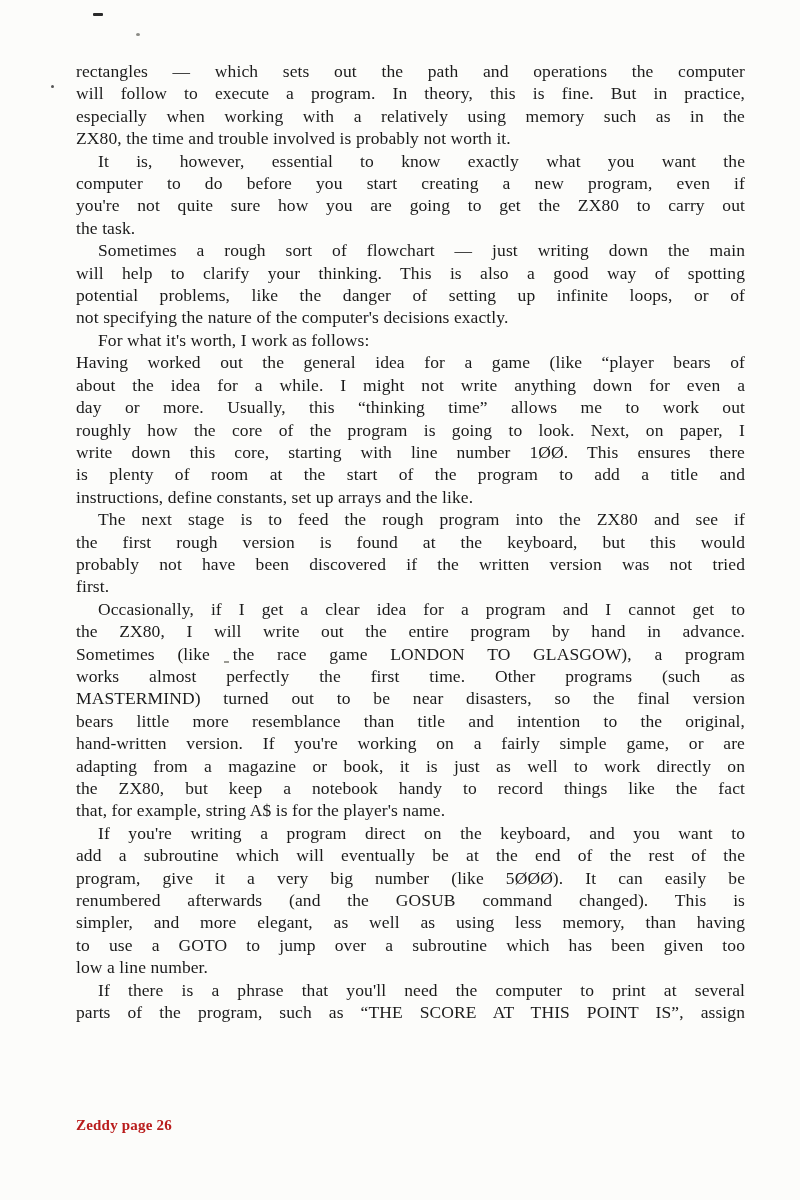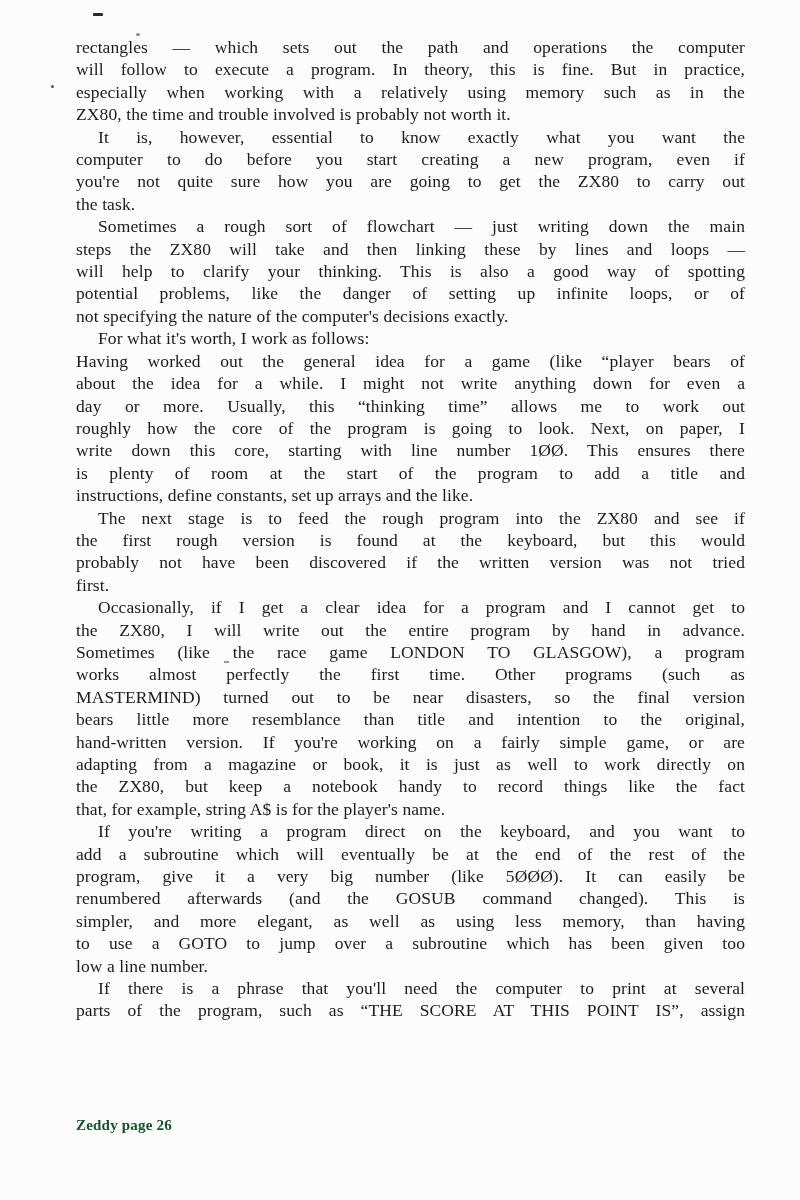--- a/index.html
+++ b/index.html
@@ -11,21 +11,21 @@
     height: 1200px;
     background: #fcfcfa;
     position: relative;
     overflow: hidden;
     font-family: "Liberation Serif", serif;
     color: #1b1b1b;
   }
   .page {
     position: absolute;
     left: 76px;
-    top: 36px;
+    top: 60px;
     width: 669px;
   }
   .text-block {
     font-size: 17.5px;
     line-height: 22.4px;
     letter-spacing: 0.1px;
   }
   .paragraph {
     margin: 0;
   }
@@ -41,21 +41,21 @@
   .line.indent {
     text-indent: 22px;
   }
   .footer {
     position: absolute;
     left: 76px;
     top: 1117px;
     font-size: 15px;
     font-weight: bold;
     letter-spacing: 0.2px;
-    color: #14532d;
+    color: #b91c1c;
   }
   .artifact {
     position: absolute;
     background: #2a2a2a;
   }
   .artifact-dash {
     left: 93px;
     top: 13px;
     width: 10px;
     height: 3px;
@@ -102,21 +102,20 @@
         <div class="line last">ZX80, the time and trouble involved is probably not worth it.</div>
       </div>
       <div class="paragraph">
         <div class="line indent">It is, however, essential to know exactly what you want the</div>
         <div class="line">computer to do before you start creating a new program, even if</div>
         <div class="line">you're not quite sure how you are going to get the ZX80 to carry out</div>
         <div class="line last">the task.</div>
       </div>
       <div class="paragraph">
         <div class="line indent">Sometimes a rough sort of flowchart — just writing down the main</div>
-        <div class="line">steps the ZX80 will take and then linking these by lines and loops —</div>
         <div class="line">will help to clarify your thinking. This is also a good way of spotting</div>
         <div class="line">potential problems, like the danger of setting up infinite loops, or of</div>
         <div class="line last">not specifying the nature of the computer's decisions exactly.</div>
       </div>
       <div class="paragraph">
         <div class="line last indent">For what it's worth, I work as follows:</div>
       </div>
       <div class="paragraph">
         <div class="line">Having worked out the general idea for a game (like “player bears of</div>
         <div class="line">about the idea for a while. I might not write anything down for even a</div>

